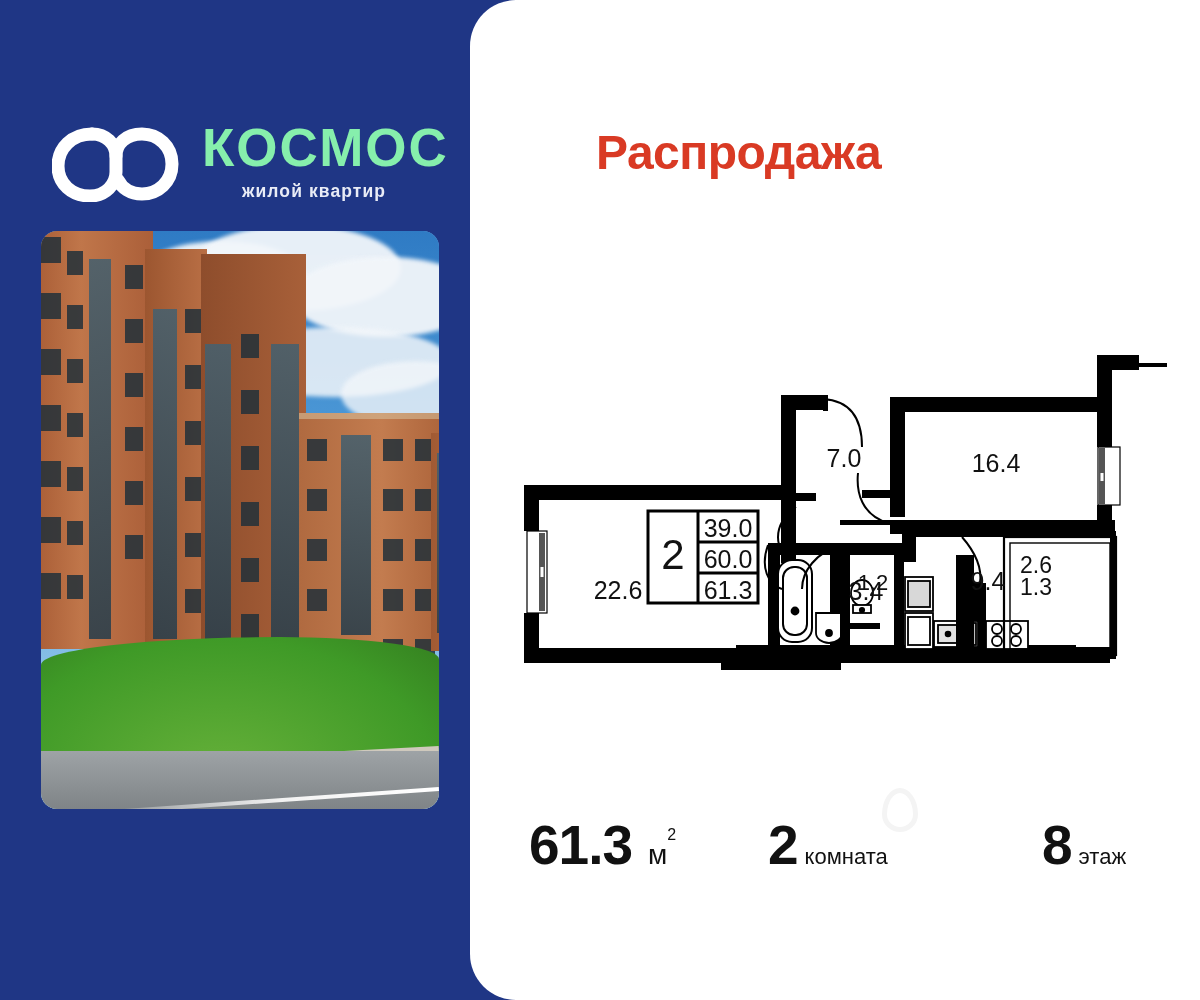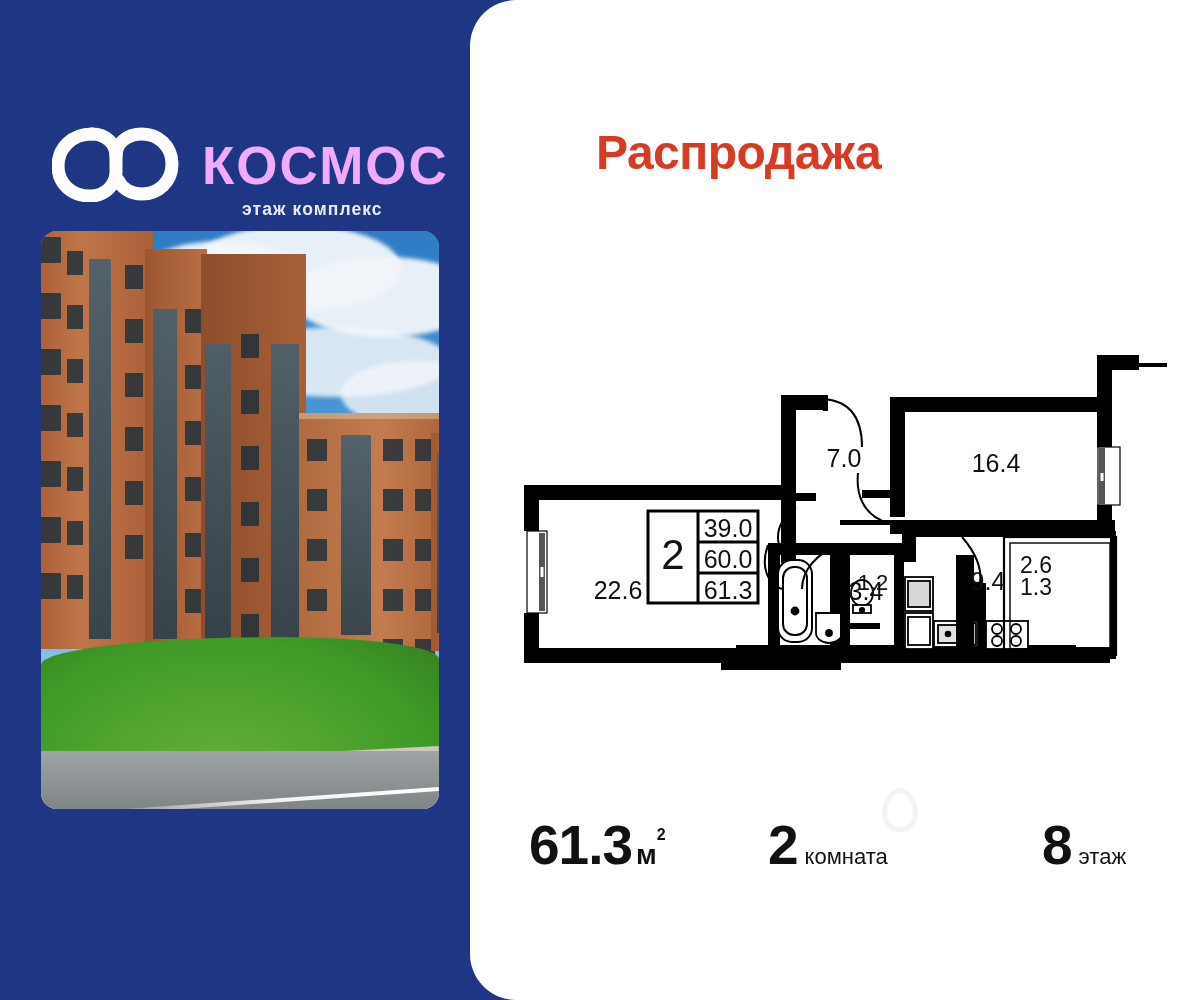--- a/index.html
+++ b/index.html
@@ -17,23 +17,22 @@
     border-top-left-radius:46px;
     border-bottom-left-radius:46px;
   }
   
   #sidebar{position:absolute;left:0;top:0;width:470px;height:1000px;}
 
   #logo-row{position:absolute;left:52px;top:120px;width:390px;height:96px;}
   #logo-mark{position:absolute;left:0;top:6px;width:128px;height:76px;}
   #logo-text{position:absolute;left:150px;top:0px;}
   #brand-name{
-    color:#f0abfc;font-size:53px;font-weight:bold;letter-spacing:2px;
+    color:#86efac;font-size:53px;font-weight:bold;letter-spacing:2px;
     line-height:56px;
-    margin-top:18px;
   }
   #brand-sub{
     color:#e9ecf6;font-size:17.5px;font-weight:bold;letter-spacing:1.1px;
     line-height:20px;margin-top:5px;margin-left:40px;
   }
 
   #photo-frame{
     position:absolute;left:41px;top:231px;width:398px;height:578px;
     border-radius:16px;overflow:hidden;
     background:#6fa8dc;
@@ -85,21 +84,21 @@
 
   
   #plan-wrap{position:absolute;left:510px;top:355px;width:660px;height:345px;}
   #plan-svg{display:block;}
 
   
   #stats{position:absolute;left:512px;top:818px;width:670px;height:70px;}
   .stat{position:absolute;display:flex;align-items:baseline;color:#111;}
   .stat .big{font-size:55px;font-weight:bold;letter-spacing:-1px;line-height:55px;}
   .stat .small{font-size:22px;font-weight:normal;margin-left:7px;}
-  .stat .sup{font-size:28px;font-weight:bold;margin-left:4px;position:relative;}
+  .stat .sup{font-size:28px;font-weight:normal;margin-left:16px;position:relative;}
   .stat .sup sup{font-size:16px;position:relative;top:-14px;left:0px;}
   #stat-area{left:17px;top:0;}
   #stat-rooms{left:256px;top:0;}
   #stat-floor{left:530px;top:0;}
 
   
   #watermark{
     position:absolute;left:852px;top:782px;width:290px;height:120px;
     color:#f2f2f2;font-size:76px;font-weight:bold;letter-spacing:2px;
     pointer-events:none;
@@ -116,21 +115,21 @@
 
   <div id="logo-row">
     <svg id="logo-mark" viewBox="0 0 128 76">
       <path d="M40 8 C20 8 6 22 6 40 C6 58 20 70 38 70 C54 70 64 58 64 46 L64 30
                C64 18 74 8 90 8 C106 8 120 20 120 38 C120 56 106 68 90 68
                C78 68 70 62 66 54" fill="none" stroke="#ffffff" stroke-width="13" stroke-linecap="round"></path>
       <path d="M64 30 C64 18 54 8 40 8" fill="none" stroke="#ffffff" stroke-width="13" stroke-linecap="round"></path>
     </svg>
     <div id="logo-text">
       <div id="brand-name">КОСМОС</div>
-      <div id="brand-sub">этаж комплекс</div>
+      <div id="brand-sub">жилой квартир</div>
     </div>
   </div>
 
   <div id="photo-frame">
     <div class="sky"></div>
 
     <div class="cloud" style="left:96px;top:10px;width:170px;height:74px;"></div>
     <div class="cloud" style="left:150px;top:-6px;width:210px;height:86px;"></div>
     <div class="cloud" style="left:250px;top:26px;width:190px;height:80px;"></div>
     <div class="cloud" style="left:60px;top:60px;width:120px;height:48px;opacity:.7"></div>

